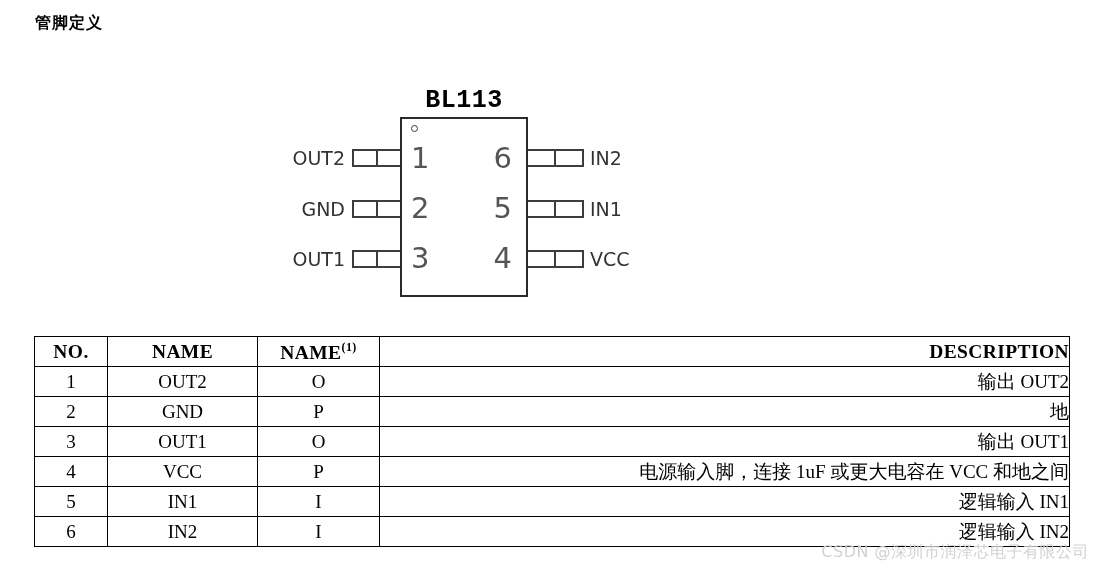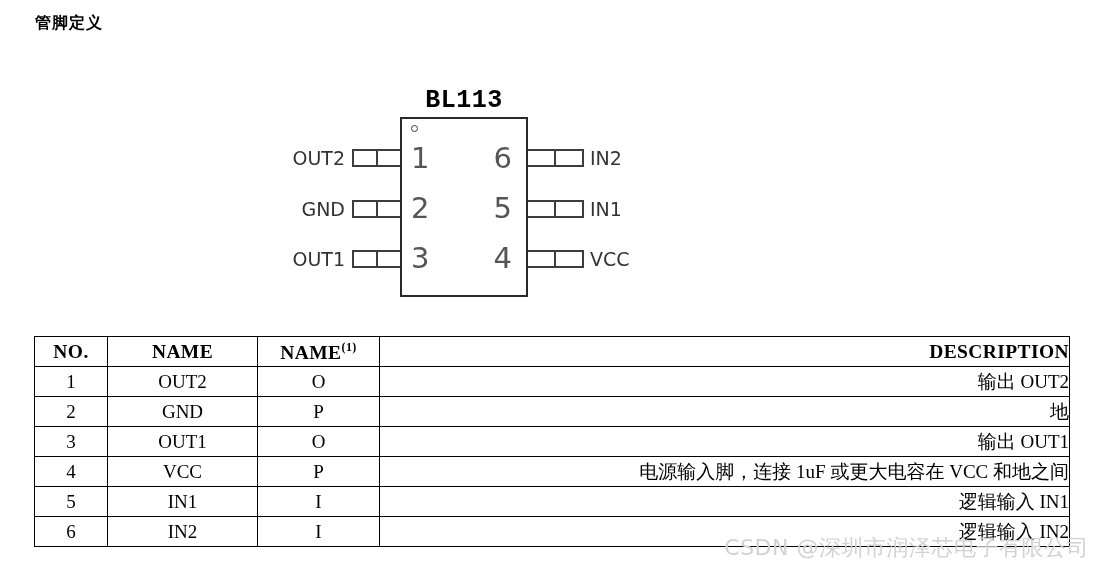--- a/index.html
+++ b/index.html
@@ -137,21 +137,21 @@
   #pin-table th.c-desc, #pin-table td.c-desc { text-align: right; padding-left: 10px; }
   #pin-table thead th.c-desc { padding-left: 10px; }
   .sup { font-size: 12px; vertical-align: super; font-weight: bold; }
 
   
   #watermark {
     position: absolute;
     right: 12px;
     bottom: 6px;
     font-family: "DejaVu Sans", "Liberation Sans", sans-serif;
-    font-size: 22px;
+    font-size: 16px;
     color: #d2d2d2;
     letter-spacing: 0.5px;
     white-space: nowrap;
   }
 </style>
 </head>
 <body>
 
 <div id="page-title">管脚定义</div>
 

